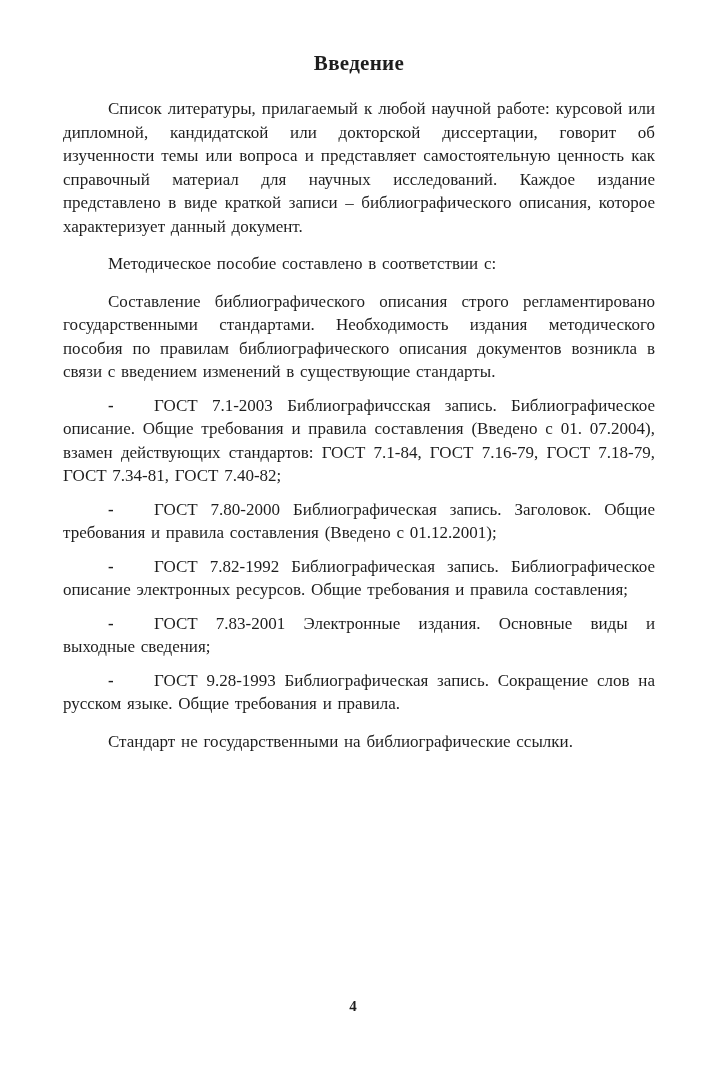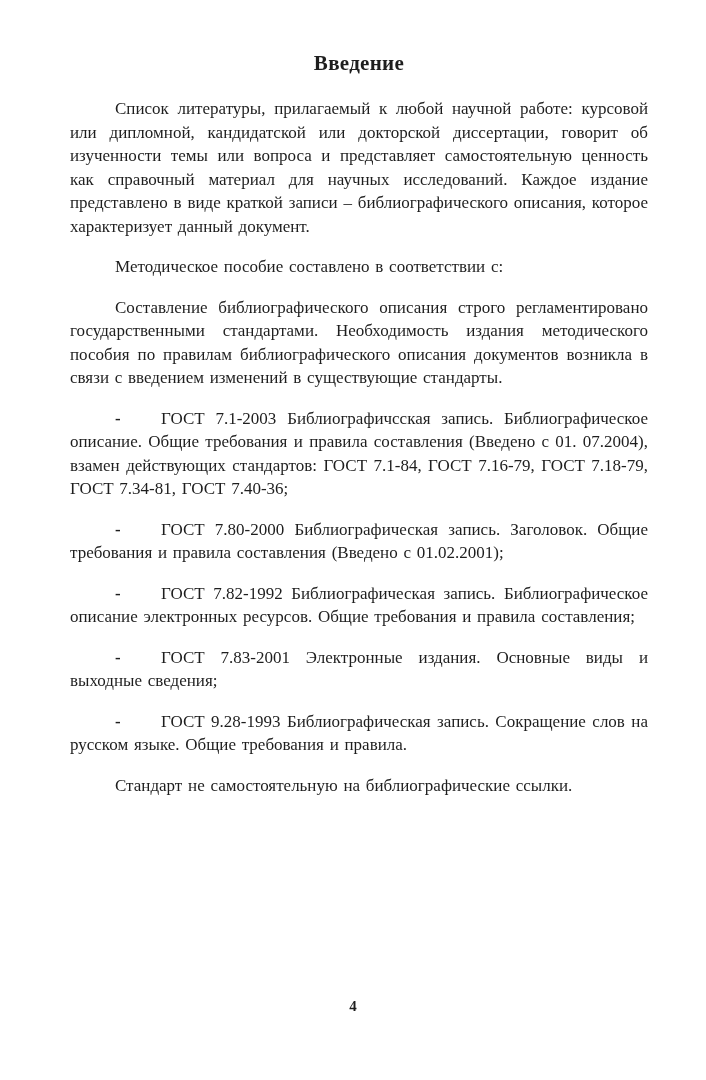--- a/index.html
+++ b/index.html
@@ -36,21 +36,21 @@
     font-size: 21px;
     font-weight: bold;
     line-height: 27px;
     margin: 0 0 20px 0;
     letter-spacing: 0.3px;
   }
   .para {
     font-size: 17px;
     line-height: 23.5px;
     text-align: justify;
-    margin: 17px;
+    margin: 10px;
     word-spacing: 1.5px;
   }
   .para.indent {
     text-indent: 45px;
     margin-top: 14px;
   }
   .para.list {
     text-indent: 45px;
     margin-top: 0;
   }
@@ -73,22 +73,22 @@
 </head>
 <body>
 
 <div class="page">
   <div class="content">
     <h1 class="doc-title">Введение</h1>
     <div id="paragraphs-container">
         <div class="para indent"><span>Список литературы, прилагаемый к любой научной работе: курсовой или дипломной, кандидатской или докторской диссертации, говорит об изученности темы или вопроса и представляет самостоятельную ценность как справочный материал для научных исследований. Каждое издание представлено в виде краткой записи – библиографического описания, которое характеризует данный документ.</span></div>
         <div class="para indent"><span>Методическое пособие составлено в соответствии с:</span></div>
         <div class="para indent"><span>Составление библиографического описания строго регламентировано государственными стандартами. Необходимость издания методического пособия по правилам библиографического описания документов возникла в связи с введением изменений в существующие стандарты.</span></div>
-        <div class="para list"><span class="marker">-</span><span>ГОСТ 7.1-2003 Библиографичсская запись. Библиографическое описание. Общие требования и правила составления (Введено с 01. 07.2004), взамен действующих стандартов: ГОСТ 7.1-84, ГОСТ 7.16-79, ГОСТ 7.18-79, ГОСТ 7.34-81, ГОСТ 7.40-36;</span></div>
-        <div class="para list"><span class="marker">-</span><span>ГОСТ 7.80-2000 Библиографическая запись. Заголовок. Общие требования и правила составления (Введено с 01.02.2001);</span></div>
+        <div class="para list"><span class="marker">-</span><span>ГОСТ 7.1-2003 Библиографичсская запись. Библиографическое описание. Общие требования и правила составления (Введено с 01. 07.2004), взамен действующих стандартов: ГОСТ 7.1-84, ГОСТ 7.16-79, ГОСТ 7.18-79, ГОСТ 7.34-81, ГОСТ 7.40-82;</span></div>
+        <div class="para list"><span class="marker">-</span><span>ГОСТ 7.80-2000 Библиографическая запись. Заголовок. Общие требования и правила составления (Введено с 01.12.2001);</span></div>
         <div class="para list"><span class="marker">-</span><span>ГОСТ 7.82-1992 Библиографическая запись. Библиографическое описание электронных ресурсов. Общие требования и правила составления;</span></div>
         <div class="para list"><span class="marker">-</span><span>ГОСТ 7.83-2001 Электронные издания. Основные виды и выходные сведения;</span></div>
         <div class="para list"><span class="marker">-</span><span>ГОСТ 9.28-1993 Библиографическая запись. Сокращение слов на русском языке. Общие требования и правила.</span></div>
-        <div class="para indent"><span>Стандарт не самостоятельную на библиографические ссылки.</span></div>
+        <div class="para indent"><span>Стандарт не государственными на библиографические ссылки.</span></div>
       </div>
   </div>
   <div class="page-number">4</div>
 </div>
 
 </body></html>

